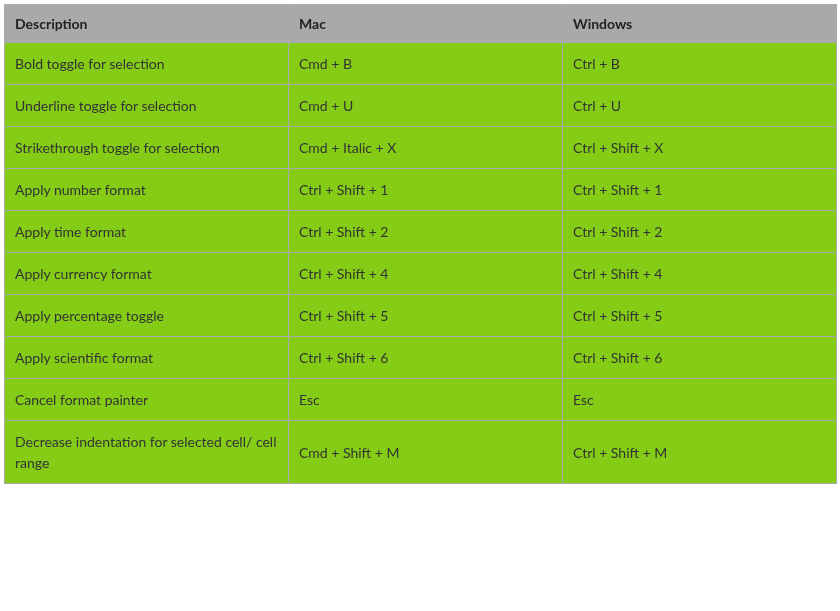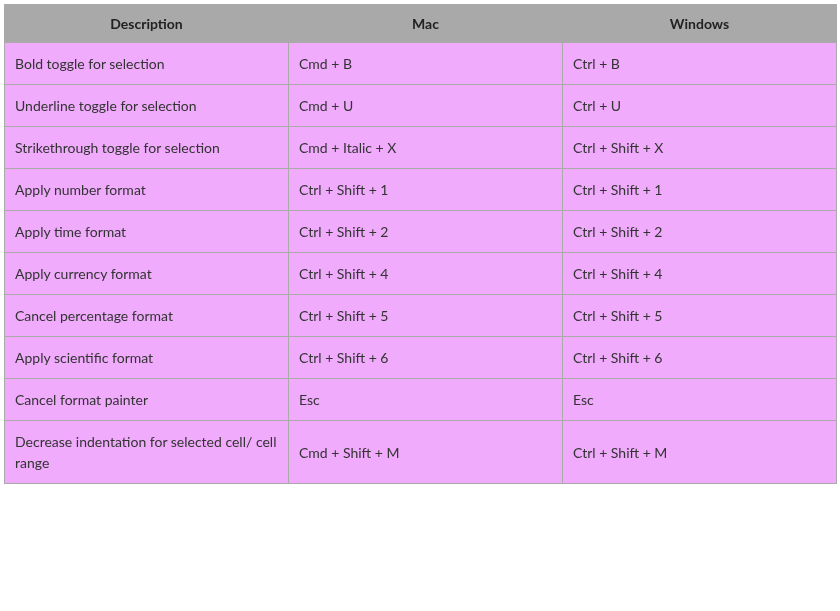--- a/index.html
+++ b/index.html
@@ -22,24 +22,23 @@
       border: 1px solid #aaa;
       vertical-align: middle;
     }
     th {
       background: #a9a9a9;
       color: #222;
       font-weight: 700;
       border-top: 1px solid #aaa;
       border-bottom: 1px solid #aaa;
       font-size: 14px;
-      text-align: center;
     }
     td {
-      background: #f0abfc;
+      background: #84cc16;
       font-size: 14px;
       line-height: 1.5;
     }
     col.desc { width: 284px; }
     col.mac  { width: 274px; }
     col.win  { width: 274px; }
   </style>
 </head>
 <body>
 
@@ -81,21 +80,21 @@
       <td>Apply time format</td>
       <td>Ctrl + Shift + 2</td>
       <td>Ctrl + Shift + 2</td>
     </tr>
     <tr>
       <td>Apply currency format</td>
       <td>Ctrl + Shift + 4</td>
       <td>Ctrl + Shift + 4</td>
     </tr>
     <tr>
-      <td>Cancel percentage format</td>
+      <td>Apply percentage toggle</td>
       <td>Ctrl + Shift + 5</td>
       <td>Ctrl + Shift + 5</td>
     </tr>
     <tr>
       <td>Apply scientific format</td>
       <td>Ctrl + Shift + 6</td>
       <td>Ctrl + Shift + 6</td>
     </tr>
     <tr>
       <td>Cancel format painter</td>

